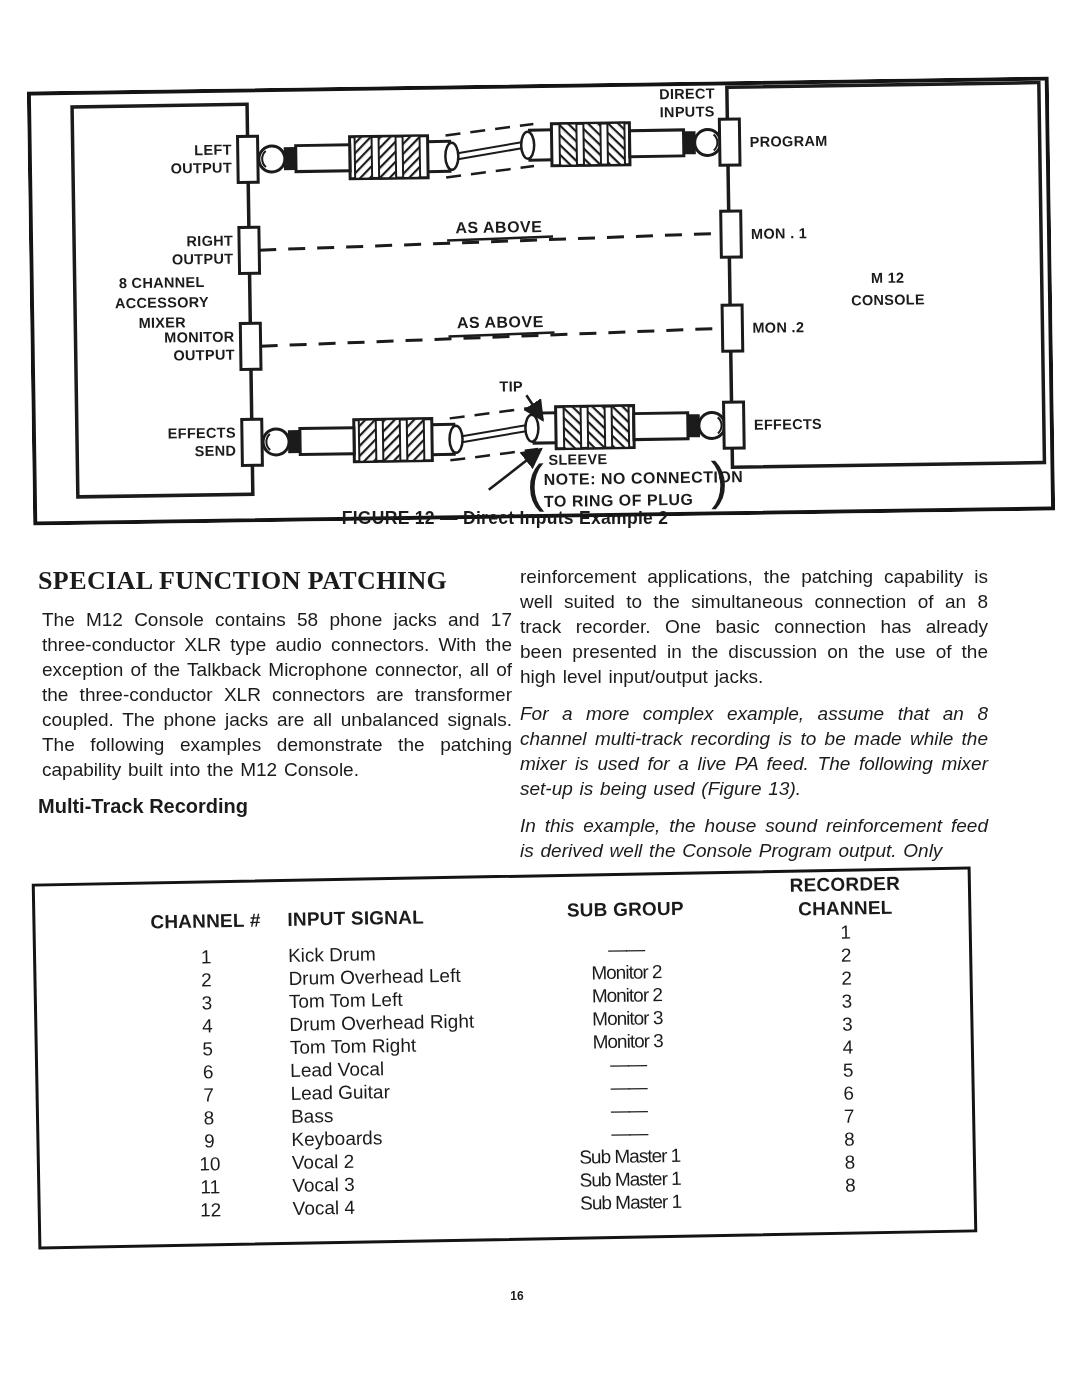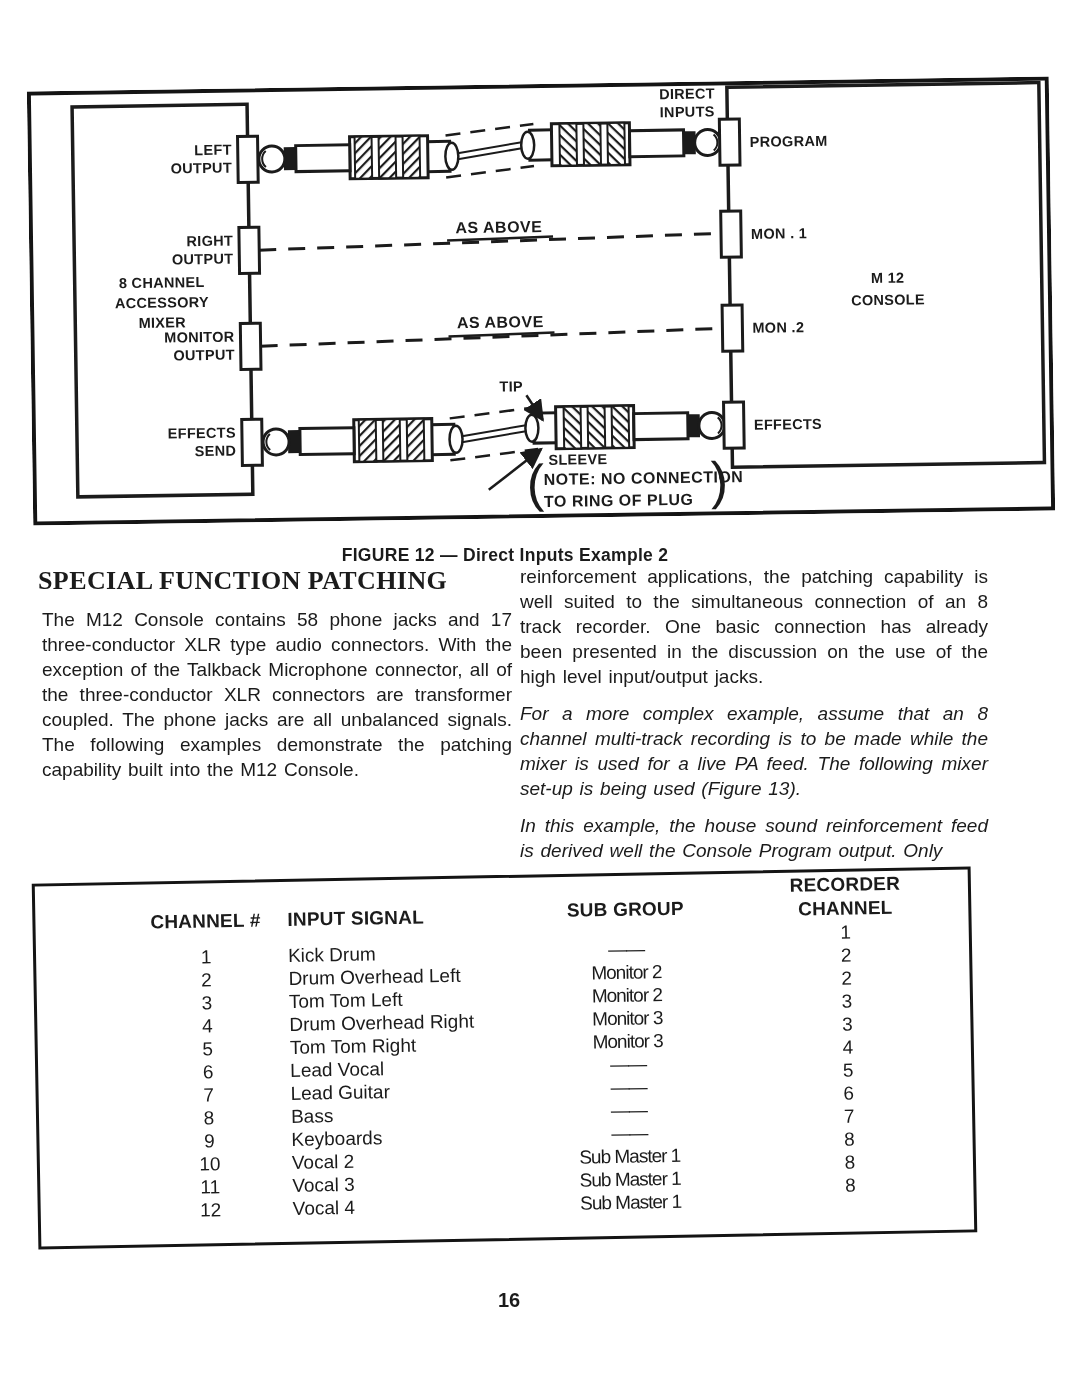--- a/index.html
+++ b/index.html
@@ -8,21 +8,21 @@
     font-family:"Liberation Sans",sans-serif;color:#1b1b1b;overflow:hidden;
     margin:0 auto;
   }
   
   .fig12{position:absolute;left:30px;top:84px;width:1022px;height:434px;transform:rotate(-0.85deg);}
   .fig12 text{font-family:"Liberation Sans",sans-serif;font-weight:bold;fill:#1b1b1b;font-size:15px;}
   .fig12 .lbl-sm{font-size:14.5px;letter-spacing:.3px;}
   .fig12 .lbl-md{font-size:16px;letter-spacing:.5px;}
   .fig12 .paren{font-size:52px;font-weight:normal;}
   .fig12-caption{
-    position:absolute;left:0;top:545px;width:1010px;text-align:center;
+    position:absolute;left:0;top:508px;width:1010px;text-align:center;
     font-weight:bold;font-size:17.5px;letter-spacing:.3px;
   }
   
   .col-left{position:absolute;left:38px;top:566px;width:478px;}
   .col-right{position:absolute;left:516px;top:564px;width:476px;}
   .heading{
     font-family:"Liberation Serif",serif;font-size:26px;font-weight:bold;
     letter-spacing:.4px;margin:0;white-space:nowrap;
   }
   .bodytext{font-size:19px;line-height:25px;text-align:justify;margin:4px;word-spacing:1.5px;}
@@ -45,22 +45,22 @@
   .trow span{position:absolute;white-space:nowrap;}
   .c-ch{left:95px;width:150px;text-align:center;}
   .c-in{left:252px;width:300px;}
   .c-sub{left:515px;width:150px;text-align:center;letter-spacing:-1px;}
   .c-rec{left:735px;width:150px;text-align:center;transform:translateY(-13px);}
   .fig13-caption{
     position:absolute;left:0;top:1246px;width:1010px;text-align:center;
     font-weight:bold;font-size:17.5px;letter-spacing:.3px;
   }
   .page-number{
-    position:absolute;left:4px;top:1289px;width:1010px;text-align:center;
-    font-weight:bold;font-size:20px;
+    position:absolute;left:12px;top:1289px;width:1010px;text-align:center;
+    font-weight:bold;font-size:12px;
   }
 </style>
 </head>
 <body>
 
 <div class="page">
 
   <svg class="fig12" viewBox="0 0 1022 434">
     <defs>
       <pattern id="hatch" width="7" height="7" patternUnits="userSpaceOnUse" patternTransform="rotate(45)">
@@ -160,20 +160,21 @@
     <text x="511" y="401" class="lbl-md">NOTE: NO CONNECTION</text>
     <text x="511" y="423" class="lbl-md">TO RING OF PLUG</text>
     <text x="678" y="417" class="paren">)</text>
   </svg>
 
   <div class="fig12-caption">FIGURE 12 — Direct Inputs Example 2</div>
 
   <div class="col-left">
     <h1 class="heading">SPECIAL FUNCTION PATCHING</h1>
     <p class="bodytext">The M12 Console contains 58 phone jacks and 17 three-conductor XLR type audio connectors. With the exception of the Talkback Microphone connector, all of the three-conductor XLR connectors are transformer coupled. The phone jacks are all unbalanced signals. The following examples demonstrate the patching capability built into the M12 Console.</p>
+    <div class="subheading">Multi-Track Recording</div>
   </div>
 
   <div class="col-right">
     <p class="bodytext">reinforcement applications, the patching capability is well suited to the simultaneous connection of an 8 track recorder. One basic connection has already been presented in the discussion on the use of the high level input/output jacks.</p>
     <p class="bodytext">For a more complex example, assume that an 8 channel multi-track recording is to be made while the mixer is used for a live PA feed. The following mixer set-up is being used (Figure 13).</p>
     <p class="bodytext">In this example, the house sound reinforcement feed is derived well the Console Program output. Only</p>
   </div>
 
   <div class="table-box">
     <div class="tbl-hdr hdr-ch">CHANNEL #</div>

